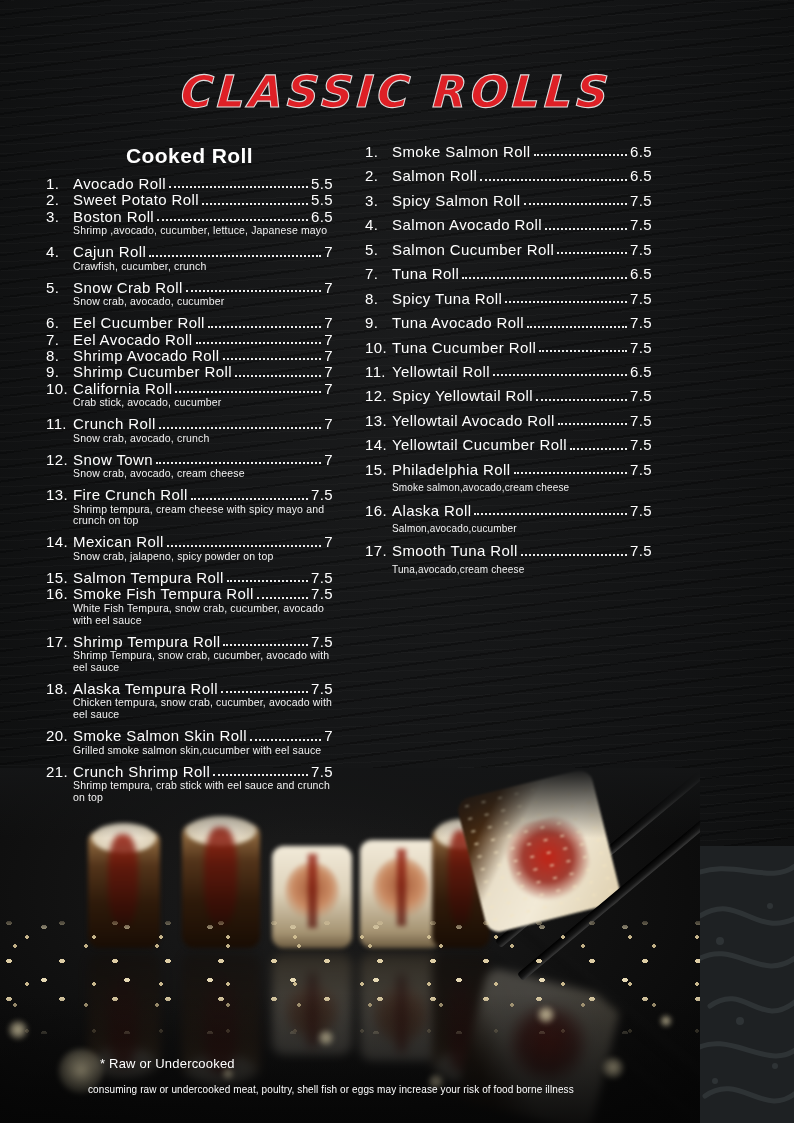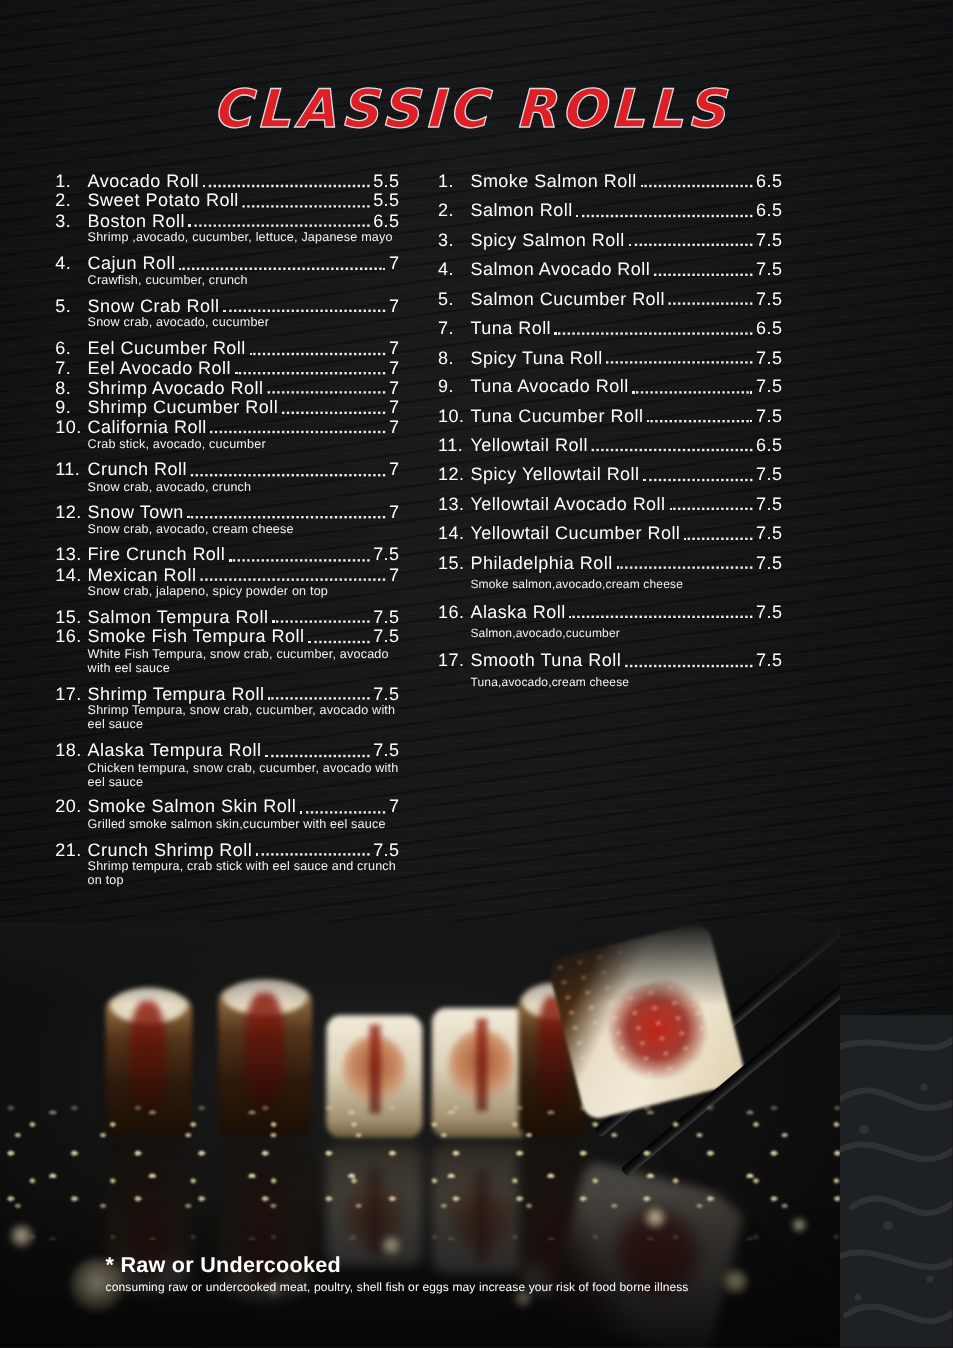--- a/index.html
+++ b/index.html
@@ -115,34 +115,35 @@
   .b4{left:537px;top:238px;width:18px;height:18px;}
   .b5{left:602px;top:289px;width:22px;height:22px;}
   .b6{left:660px;top:247px;width:12px;height:12px;}
   .b7{left:428px;top:306px;width:16px;height:16px;}
   .b8{left:222px;top:300px;width:12px;height:12px;}
   
   .pattern{position:absolute;left:700px;top:846px;width:94px;height:277px;z-index:1;background:#1e2123;overflow:hidden;}
   .pattern svg{opacity:.5;}
   
   .footer{position:absolute;left:88px;top:1044px;width:505px;z-index:3;}
-  .footer h3{margin:0;font-size:18px;font-weight:bold;letter-spacing:.2px;}
+  .footer h3{margin:12px;font-size:13px;font-weight:normal;letter-spacing:.2px;}
   .footer p{margin:2px 0 0 0;font-size:10px;line-height:1.32;letter-spacing:.1px;}
 </style>
 </head>
 <body>
 
 <div class="wood"></div>
 
 <div class="title-wrap">
   <span class="title">CLASSIC ROLLS</span>
 </div>
 
 <div class="columns">
   <section class="col cooked">
+    <h2>Cooked Roll</h2>
     <div class="items">
   <div class="item">
     <div class="row">
       <span class="num">1.</span>
       <span class="name">Avocado Roll</span>
       <span class="leader"></span>
       <span class="price">5.5</span>
     </div>
 
   </div>
@@ -257,20 +258,21 @@
     <div class="desc">Snow crab, avocado, cream cheese</div>
   </div>
 
   <div class="item">
     <div class="row">
       <span class="num">13.</span>
       <span class="name">Fire Crunch Roll</span>
       <span class="leader"></span>
       <span class="price">7.5</span>
     </div>
+    <div class="desc">Shrimp tempura, cream cheese with spicy mayo and crunch on top</div>
   </div>
 
   <div class="item">
     <div class="row">
       <span class="num">14.</span>
       <span class="name">Mexican Roll</span>
       <span class="leader"></span>
       <span class="price">7</span>
     </div>
     <div class="desc">Snow crab, jalapeno, spicy powder on top</div>

